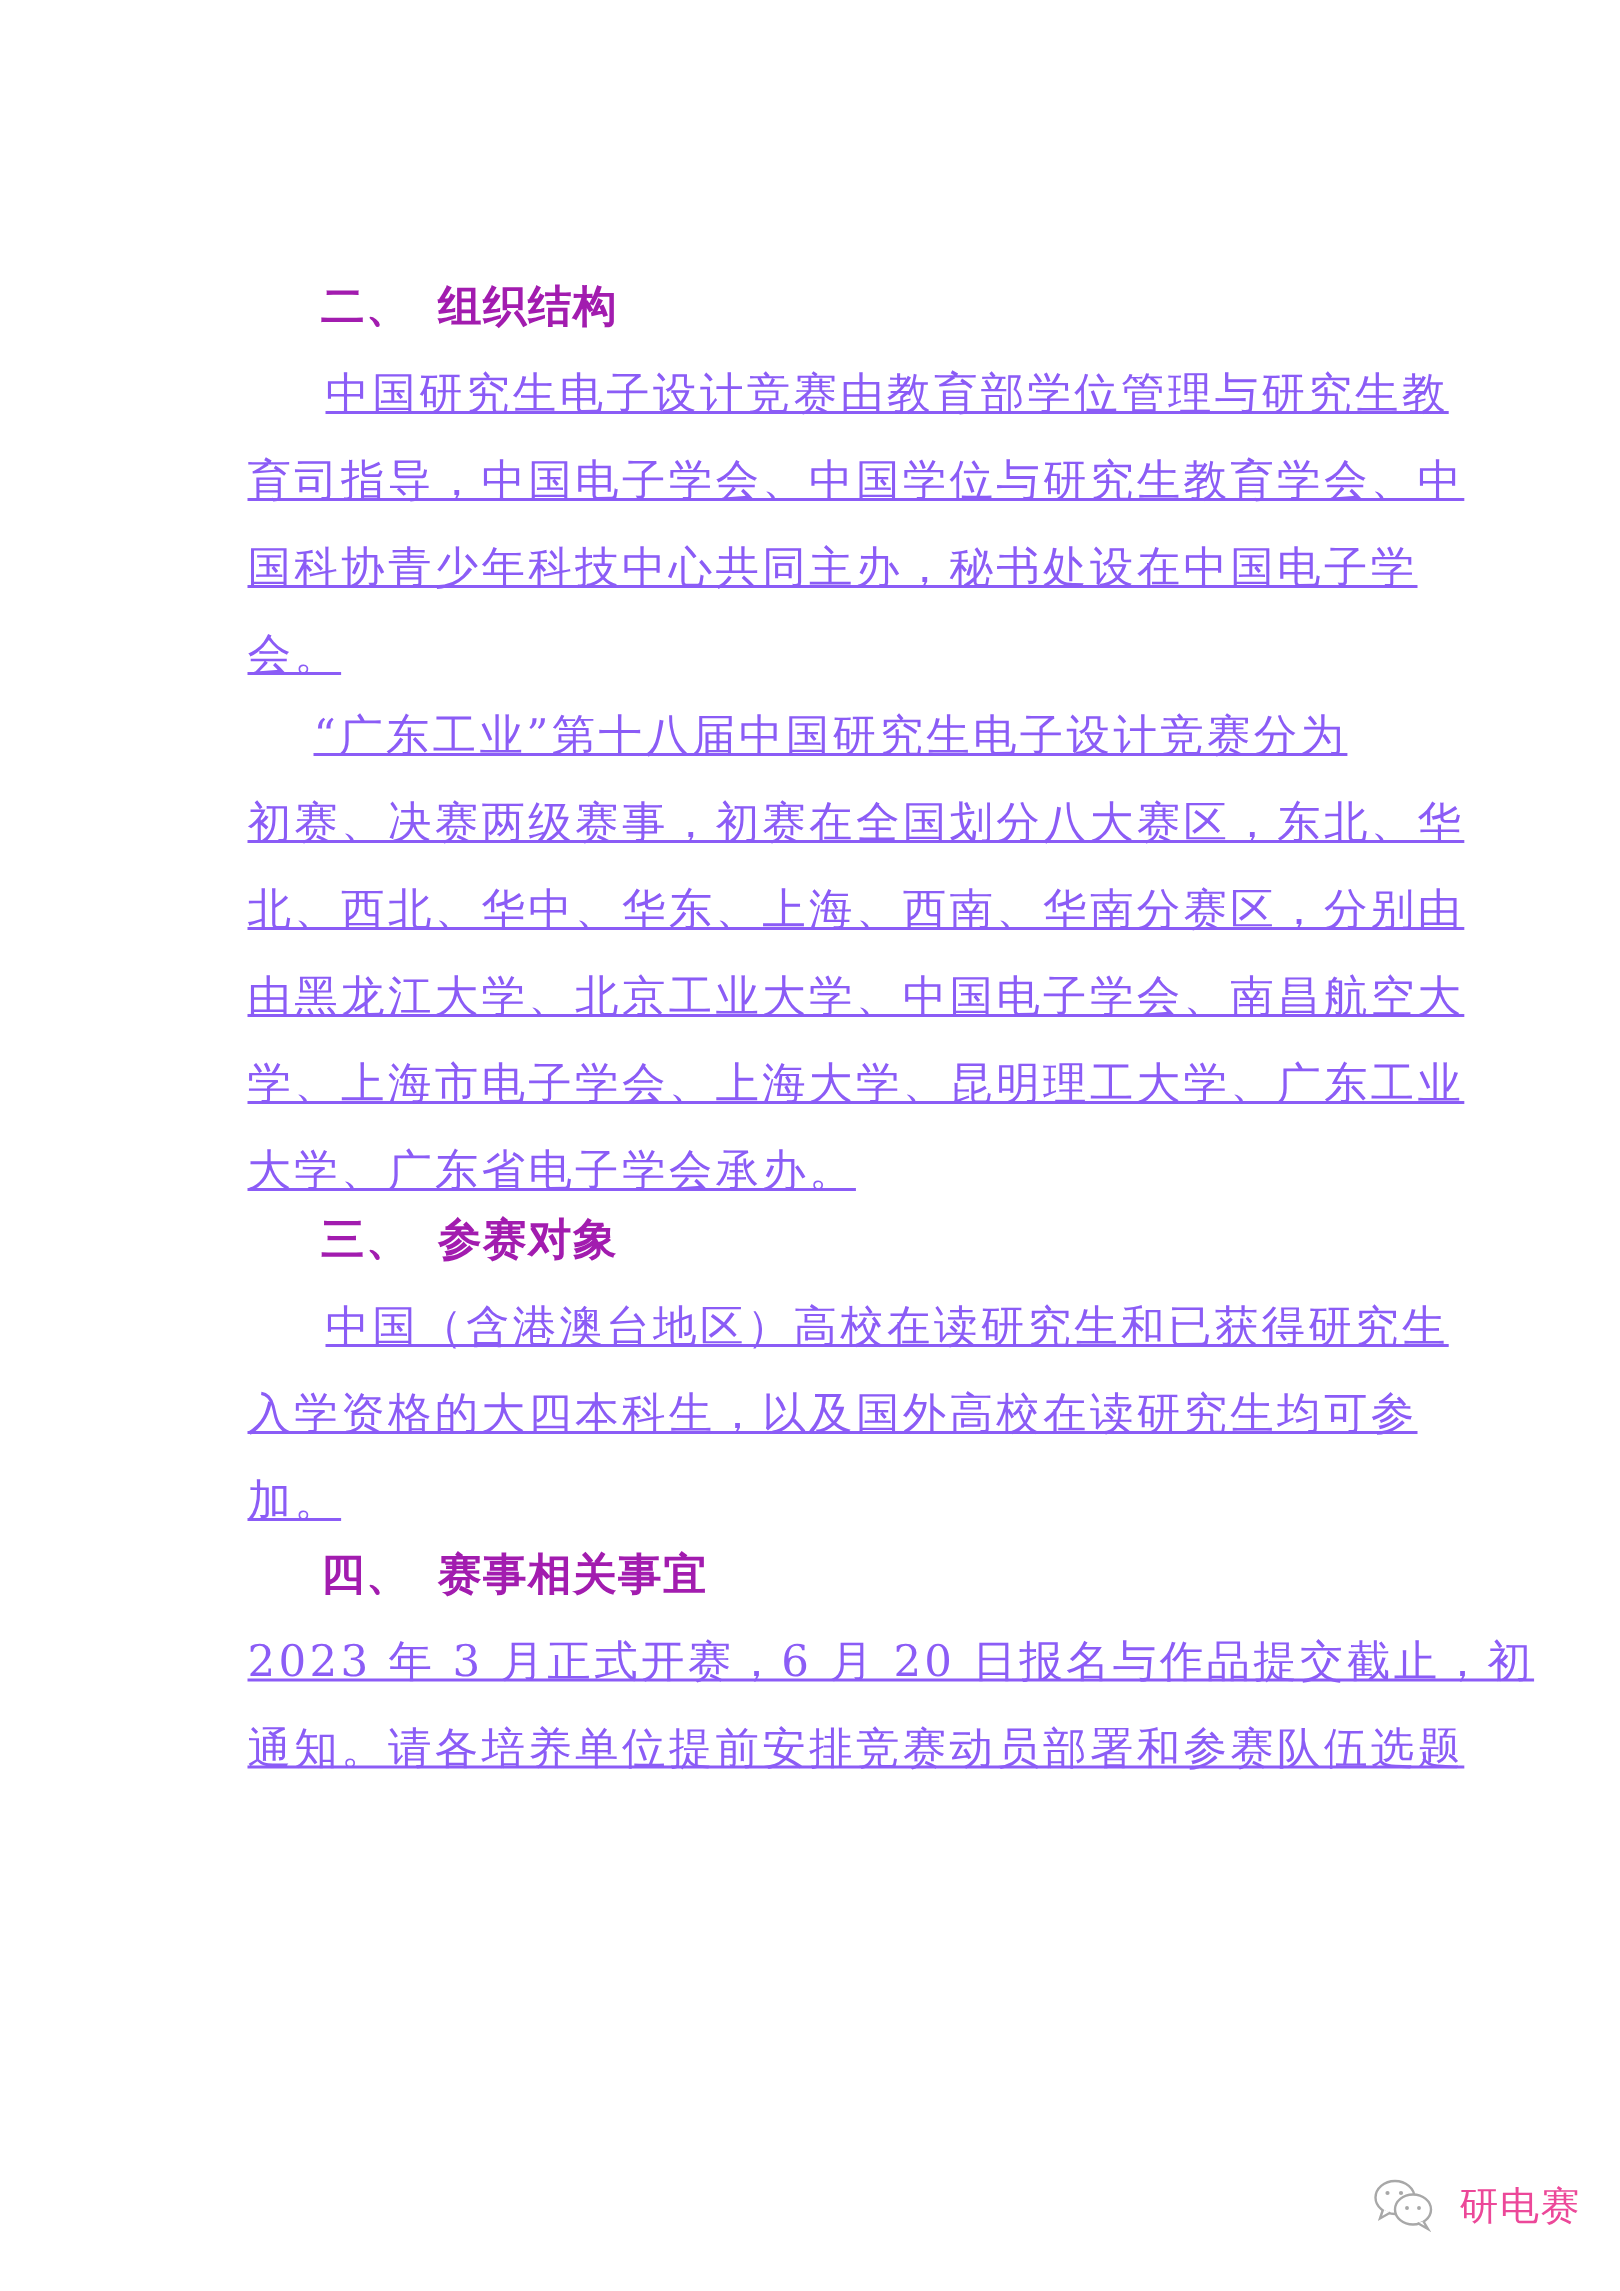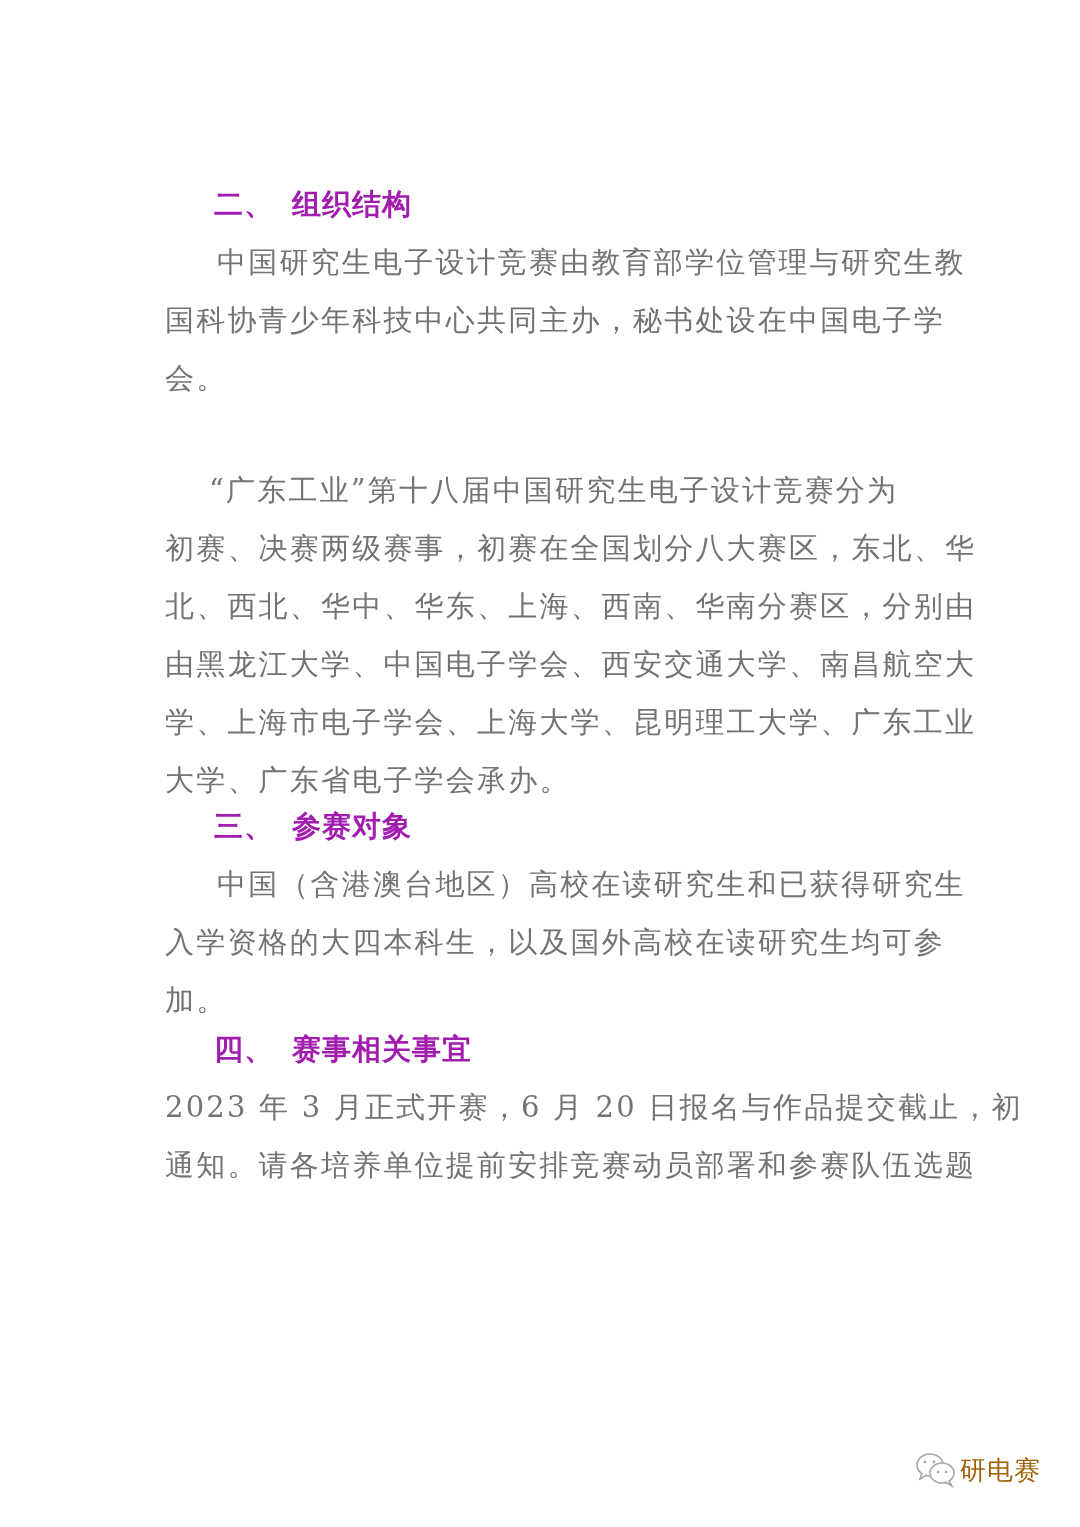--- a/index.html
+++ b/index.html
@@ -35,62 +35,64 @@
   .heading .num { margin-right: 18px; }
   .para {
     position: absolute;
     left: 0;
     width: 752px;
     font-size: 29px;
     line-height: 58px;
     letter-spacing: 2.2px;
     text-align: justify;
     text-indent: 52px;
-    color: #737373;
+    color: #8b5cf6;
+    text-decoration: underline;
   }
   .para .line {
     display: block;
     white-space: nowrap;
     text-indent: 0;
   }
   .para .line.first { padding-left: 52px; }
   .watermark {
     position: absolute;
     left: 915px;
     top: 1452px;
     display: flex;
     align-items: center;
-    gap: 1px;
-    color: #a16207;
+    gap: 14px;
+    color: #ec4899;
     font-family: "DejaVu Sans", "Liberation Sans", sans-serif;
     font-size: 26px;
     letter-spacing: 1px;
   }
   .watermark svg { display: block; }
 </style>
 </head>
 <body>
 
 <div class="page">
 
   <div class="heading" style="top:184px;">
     <span class="num">二、</span><span>组织结构</span>
   </div>
 
   <div class="para" style="top:233px;">
     <span class="line first">中国研究生电子设计竞赛由教育部学位管理与研究生教</span>
+    <span class="line">育司指导，中国电子学会、中国学位与研究生教育学会、中</span>
     <span class="line">国科协青少年科技中心共同主办，秘书处设在中国电子学</span>
     <span class="line">会。</span>
   </div>
 
   <div class="para" style="top:461px;">
     <span class="line first" style="padding-left:44px;">“广东工业”第十八届中国研究生电子设计竞赛分为</span>
     <span class="line">初赛、决赛两级赛事，初赛在全国划分八大赛区，东北、华</span>
     <span class="line">北、西北、华中、华东、上海、西南、华南分赛区，分别由</span>
-    <span class="line">由黑龙江大学、中国电子学会、西安交通大学、南昌航空大</span>
+    <span class="line">由黑龙江大学、北京工业大学、中国电子学会、南昌航空大</span>
     <span class="line">学、上海市电子学会、上海大学、昆明理工大学、广东工业</span>
     <span class="line">大学、广东省电子学会承办。</span>
   </div>
 
   <div class="heading" style="top:806px;">
     <span class="num">三、</span><span>参赛对象</span>
   </div>
 
   <div class="para" style="top:855px;">
     <span class="line first">中国（含港澳台地区）高校在读研究生和已获得研究生</span>

